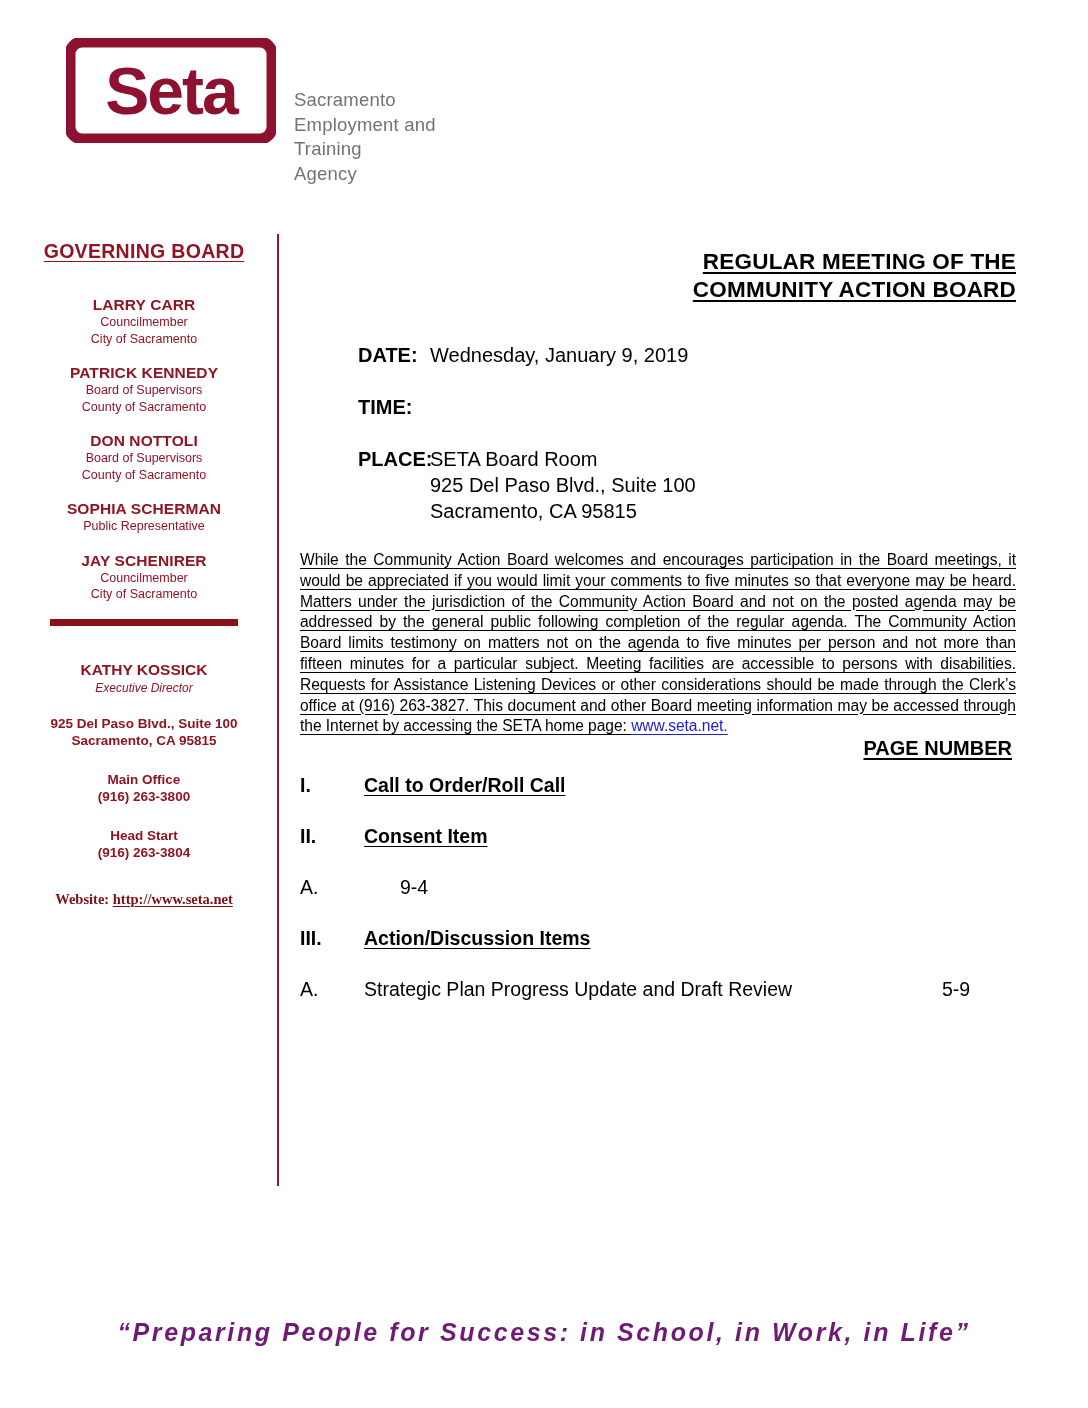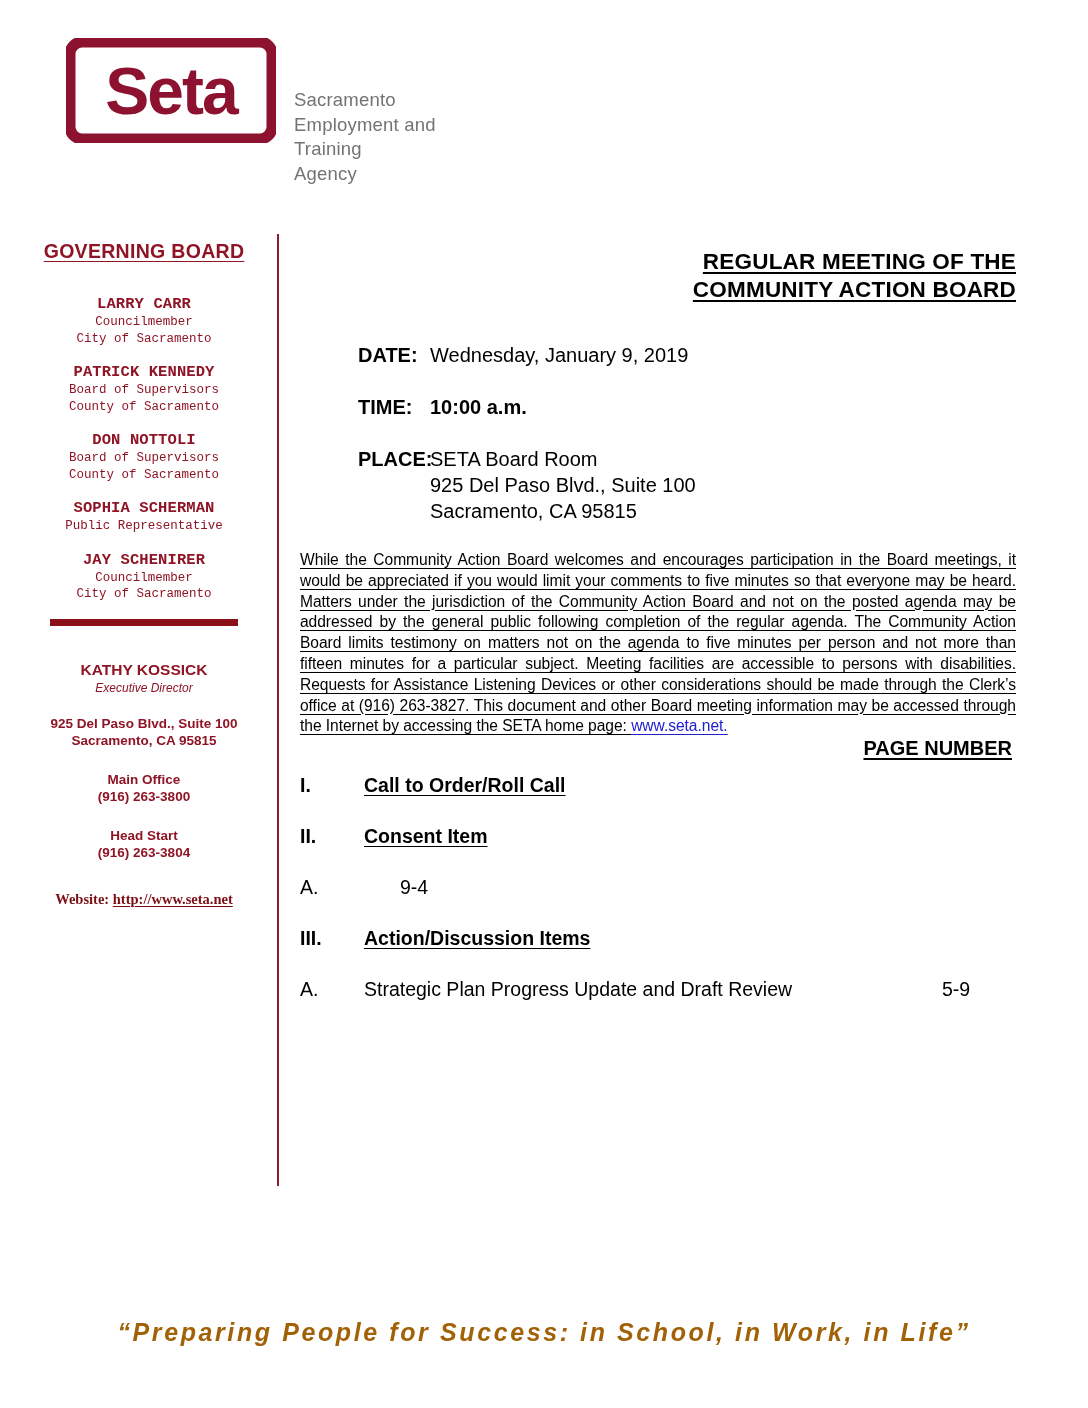--- a/index.html
+++ b/index.html
@@ -65,21 +65,21 @@
     color: #8f1425;
   }
   #governing-board-title {
     font-size: 19.5px;
     font-weight: bold;
     letter-spacing: 0.3px;
     text-decoration: underline;
     text-underline-offset: 3px;
     margin-bottom: 32px;
   }
-  .board-member { margin-bottom: 16px; font-family: Liberation Mono, monospace; }
+  .board-member { margin-bottom: 16px; }
   .member-name {
     font-size: 15.5px;
     font-weight: bold;
     line-height: 19px;
     letter-spacing: 0.1px;
   }
   .member-role {
     font-size: 12.5px;
     line-height: 16.5px;
   }
@@ -228,21 +228,21 @@
     position: absolute;
     left: 0;
     top: 1318px;
     width: 1088px;
     text-align: center;
     font-family: "Liberation Sans", sans-serif;
     font-style: italic;
     font-weight: bold;
     font-size: 25px;
     letter-spacing: 2.6px;
-    color: #a16207;
+    color: #701a75;
   }
 </style>
 </head>
 <body>
 
 <div id="logo-block">
   <div id="logo-mark">
     <svg viewBox="0 0 210 105" width="210" height="105" xmlns="http://www.w3.org/2000/svg" aria-hidden="true">
       <rect x="4" y="4" width="202" height="97" rx="12" ry="12" fill="none" stroke="#8c1230" stroke-width="11"></rect>
       <g fill="#8c1230" font-family="Liberation Sans, sans-serif" font-size="66" font-weight="bold">
@@ -324,21 +324,20 @@
     <span>COMMUNITY ACTION BOARD</span>
   </div>
 
   <div class="detail-row">
     <div class="detail-label">DATE:</div>
     <div class="detail-value">Wednesday, January 9, 2019</div>
   </div>
 
   <div class="detail-row">
     <div class="detail-label">TIME:</div>
-    <div class="detail-value bold">10:00 a.m.</div>
   </div>
 
   <div class="detail-row">
     <div class="detail-label">PLACE:</div>
     <div class="detail-value">
       <div>SETA Board Room</div>
       <div>925 Del Paso Blvd., Suite 100</div>
       <div>Sacramento, CA  95815</div>
     </div>
   </div>

